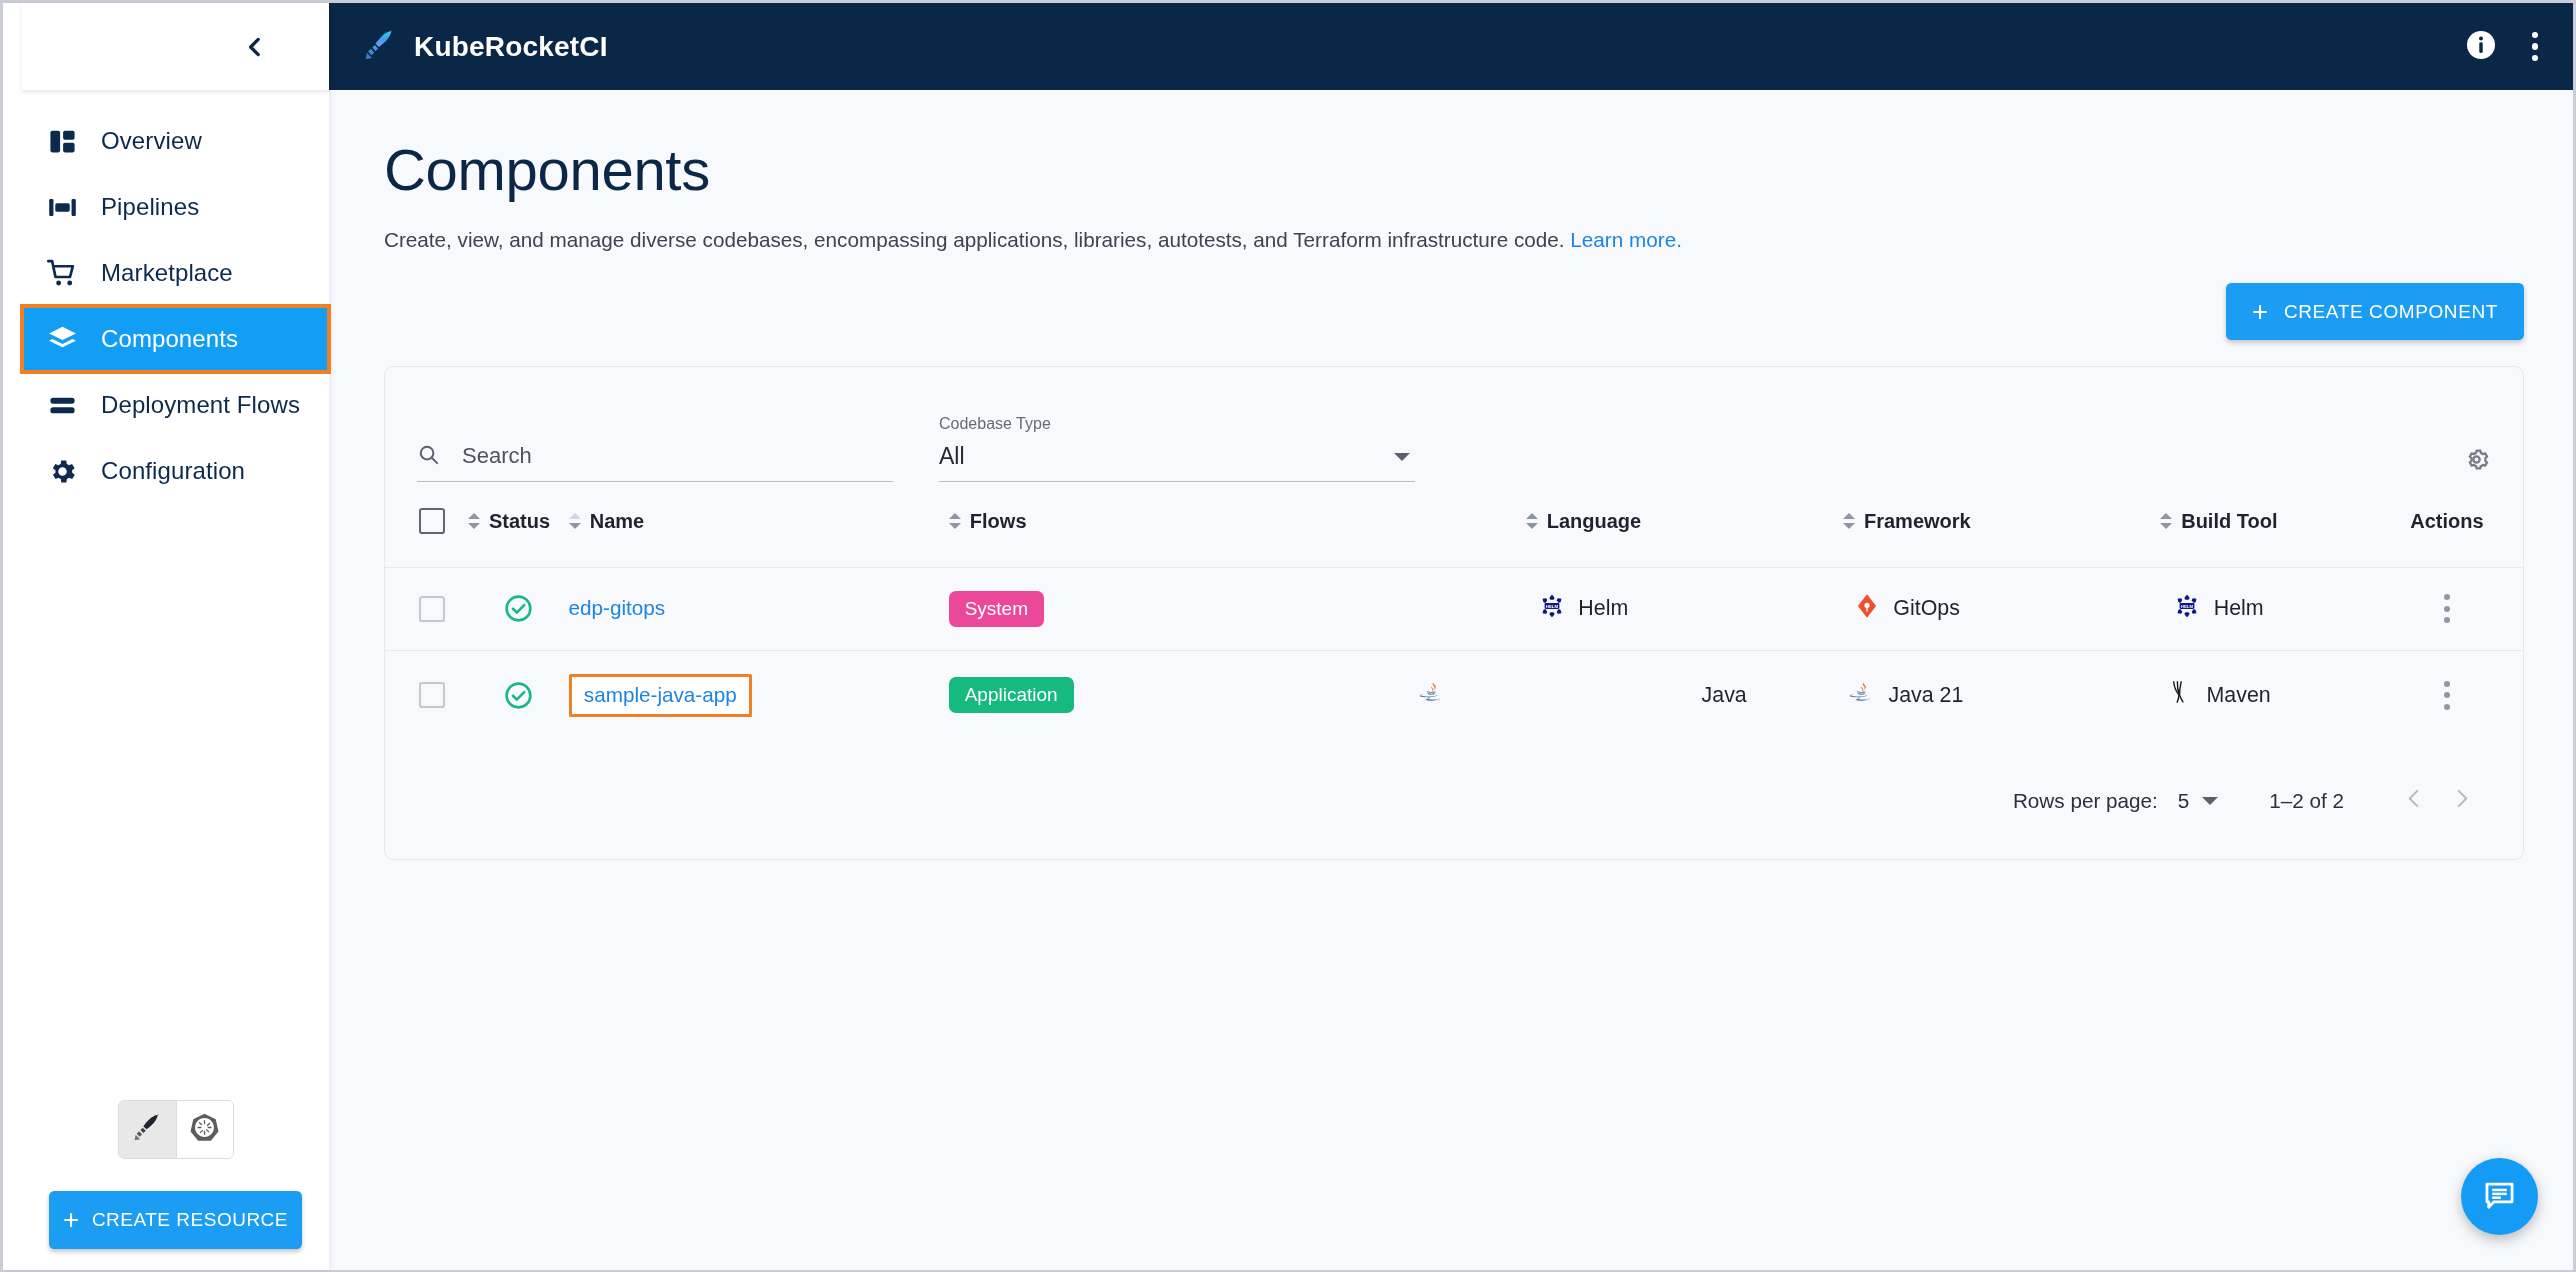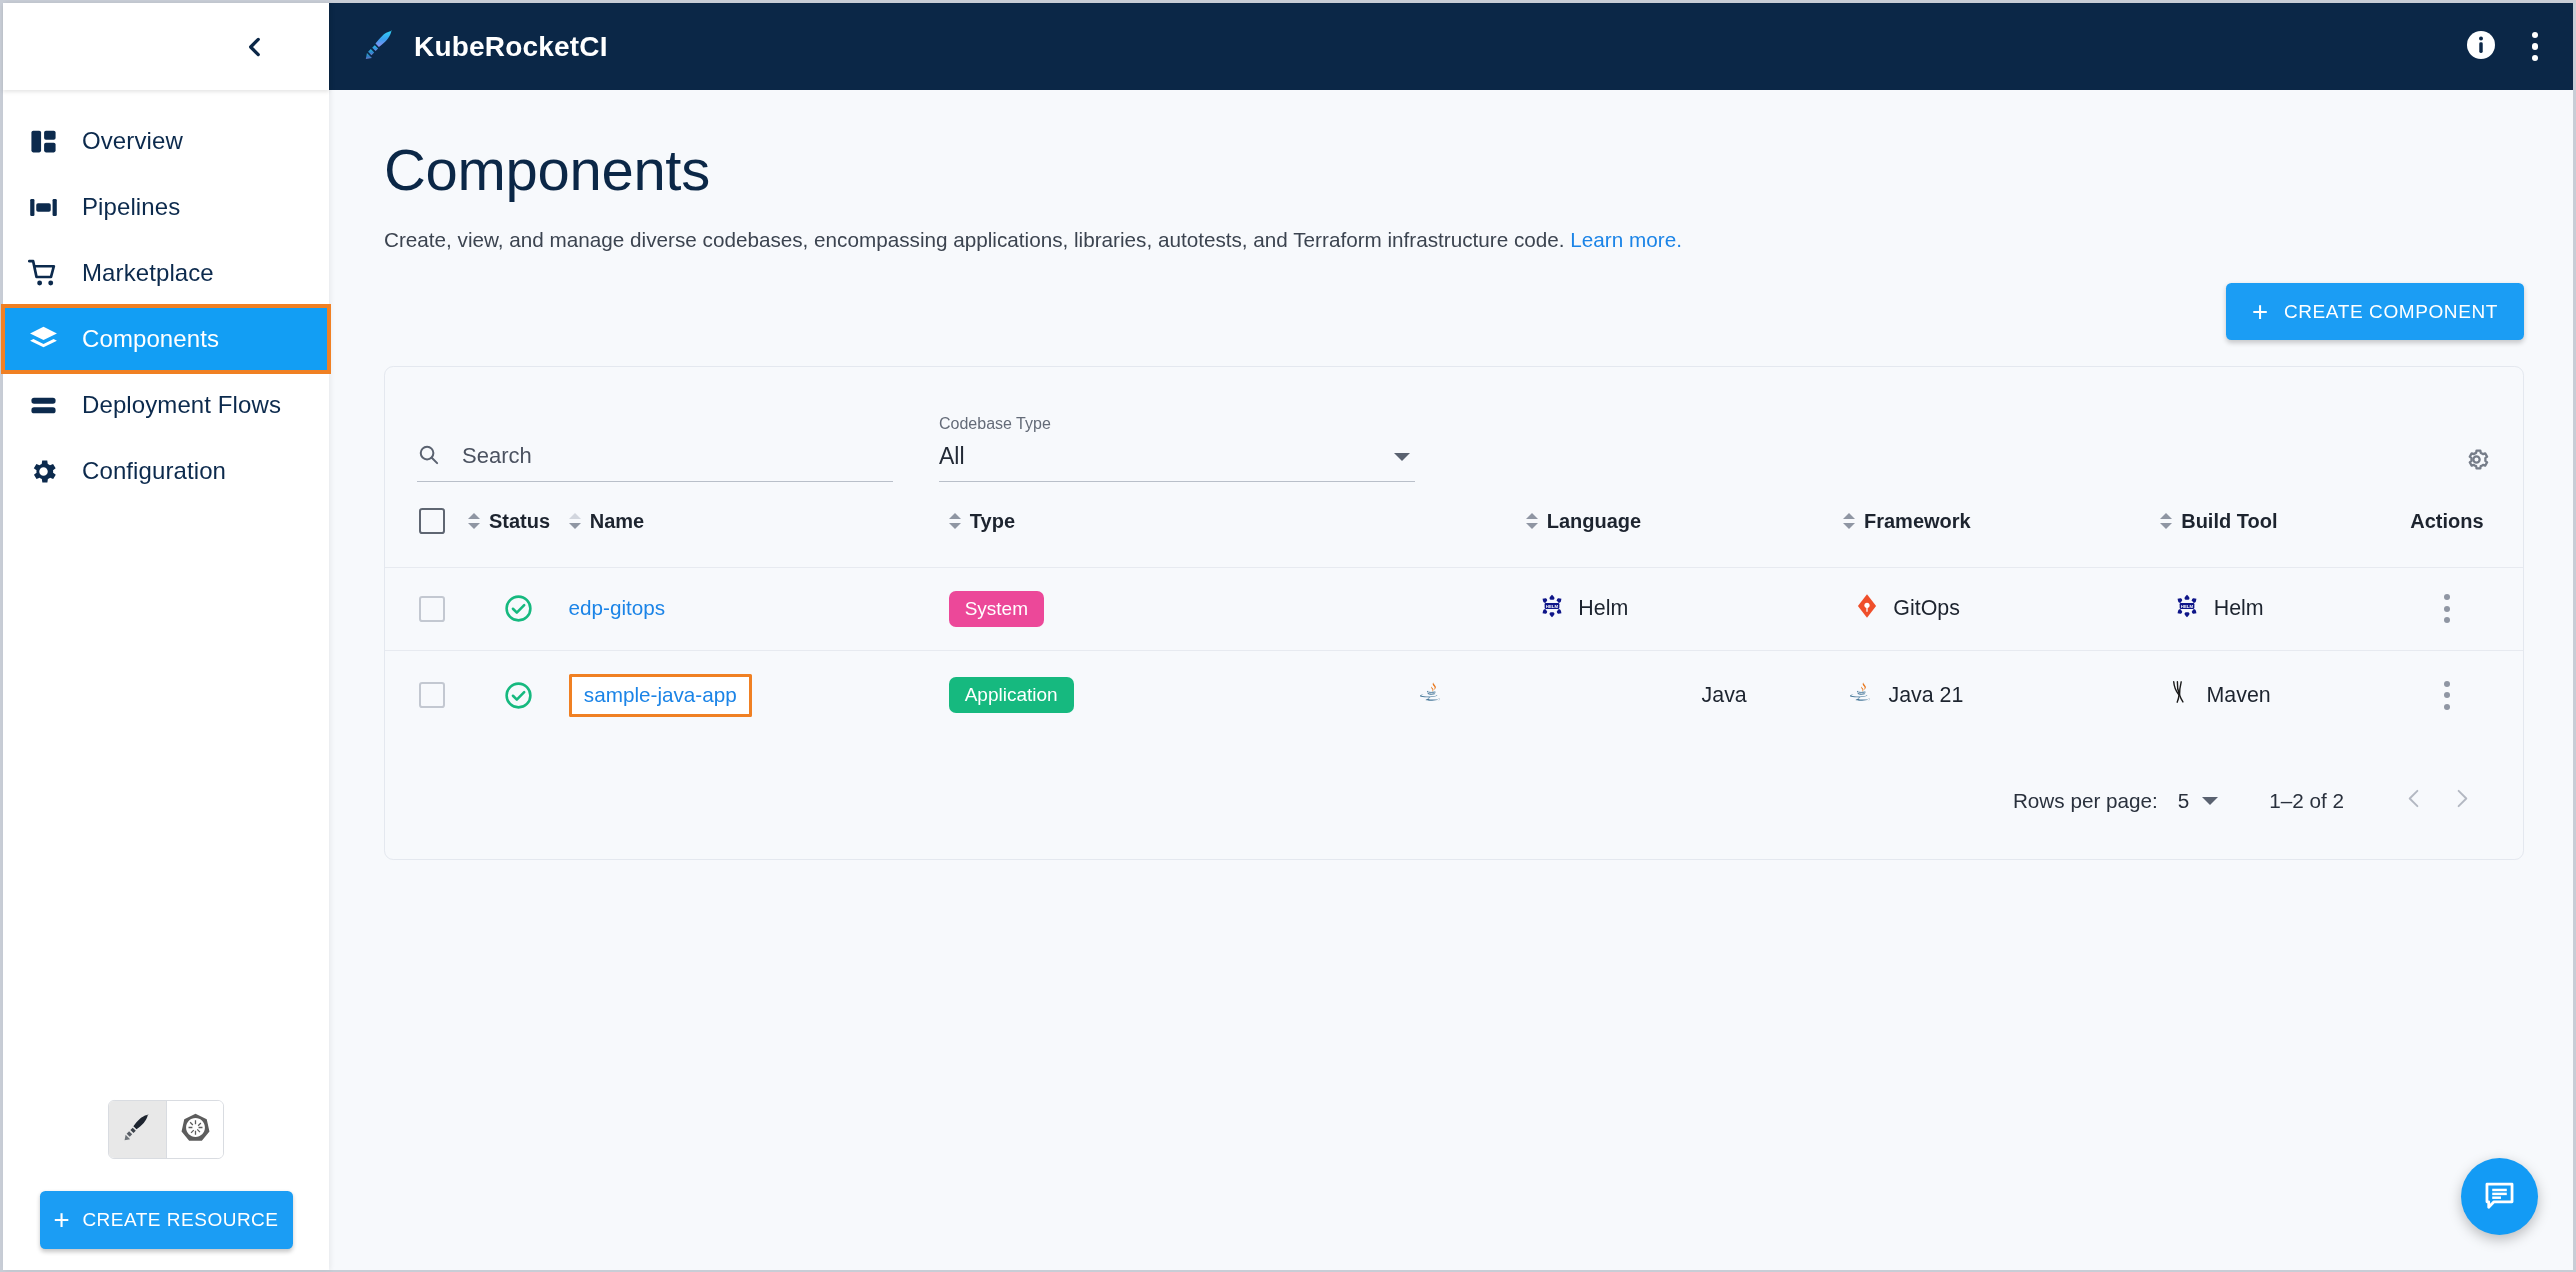--- a/index.html
+++ b/index.html
@@ -20,20 +20,21 @@
   
   .sidebar {
     width: 326px;
     flex: 0 0 326px;
     background: #ffffff;
     display: flex;
     flex-direction: column;
     position: relative;
     z-index: 5;
     box-shadow: 1.5px 0 4.6px rgba(0,0,0,.06);
+    padding-left: 19px;
   }
   .sidebar-top {
     height: 87px;
     flex: 0 0 87px;
     display: flex;
     align-items: center;
     justify-content: flex-end;
     padding-right: 52px;
     background: #fff;
     box-shadow: 0 1.5px 3.8px rgba(0,0,0,.10);
@@ -569,21 +570,21 @@
                     </span>
                   <span>Name</span>
                 </span>
               </th>
               <th class="col-type">
                 <span class="th-inner">
                   <span class="sortarrows">
                       <i class="up"></i>
                       <i class="dn"></i>
                     </span>
-                  <span>Type</span>
+                  <span>Flows</span>
                 </span>
               </th>
               <th class="col-lang">
                 <span class="th-inner center">
                   <span class="sortarrows">
                       <i class="up"></i>
                       <i class="dn"></i>
                     </span>
                   <span>Language</span>
                 </span>

